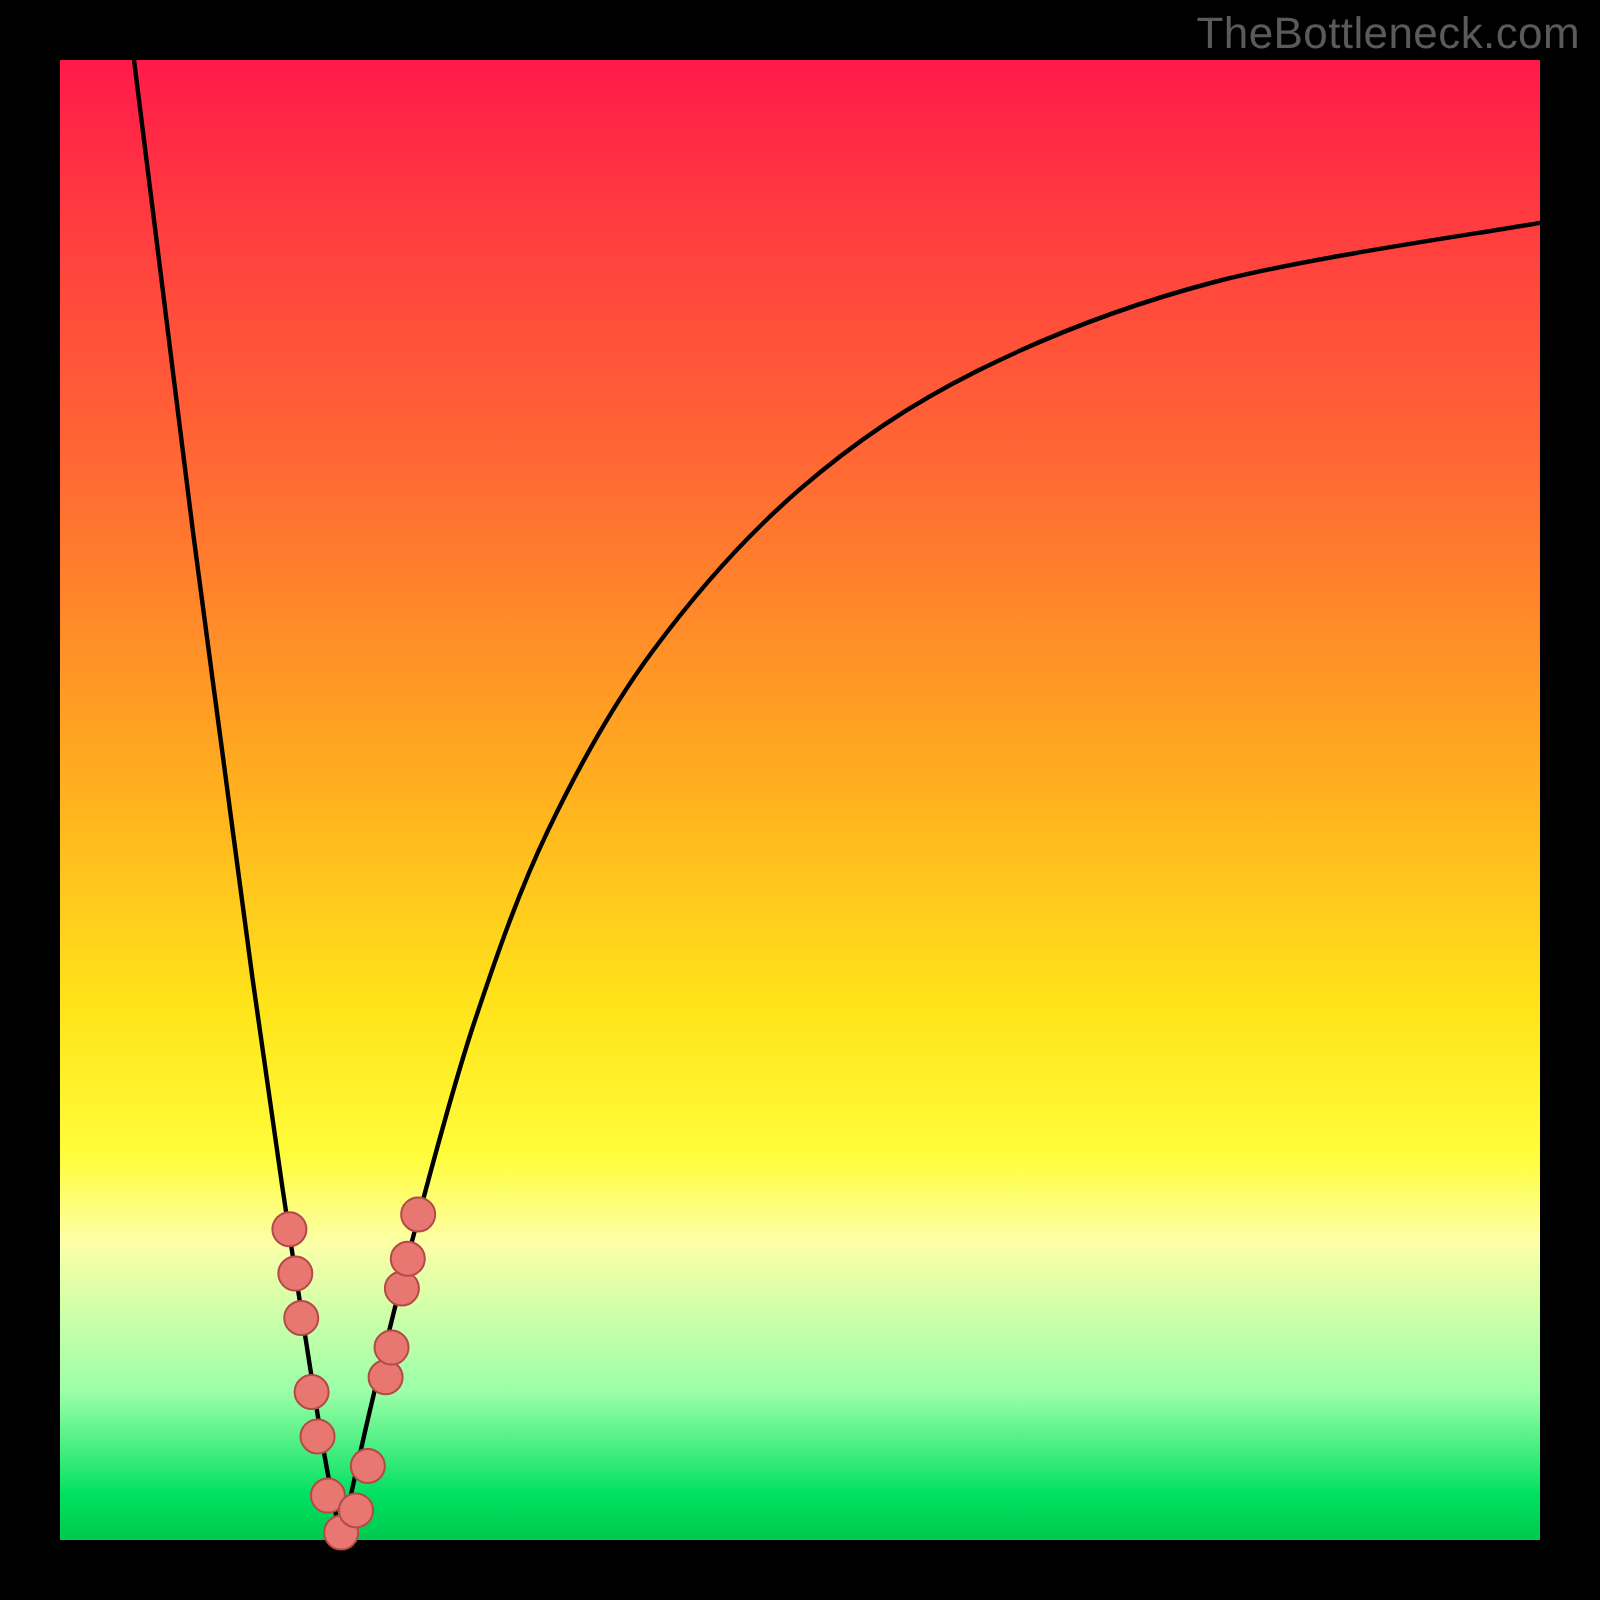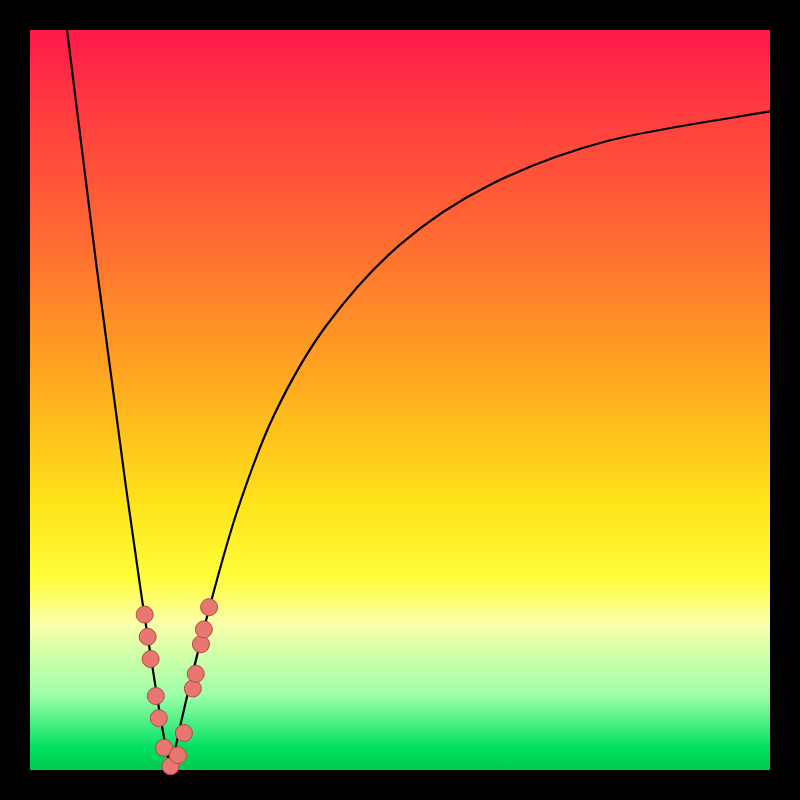--- a/index.html
+++ b/index.html
@@ -89,13 +89,14 @@
           <circle cx="153.92000000000002" cy="703" r="8.5" class="dot"></circle>
           <circle cx="162.8" cy="658.6" r="8.5" class="dot"></circle>
           <circle cx="165.76" cy="643.8" r="8.5" class="dot"></circle>
           <circle cx="170.94" cy="614.2" r="8.5" class="dot"></circle>
           <circle cx="173.89999999999998" cy="599.4" r="8.5" class="dot"></circle>
           <circle cx="179.07999999999998" cy="577.2" r="8.5" class="dot"></circle>
         </g>
     </svg>
 
   </div>
+  <div class="watermark">TheBottleneck.com</div>
 </div>
 
 </body></html>

